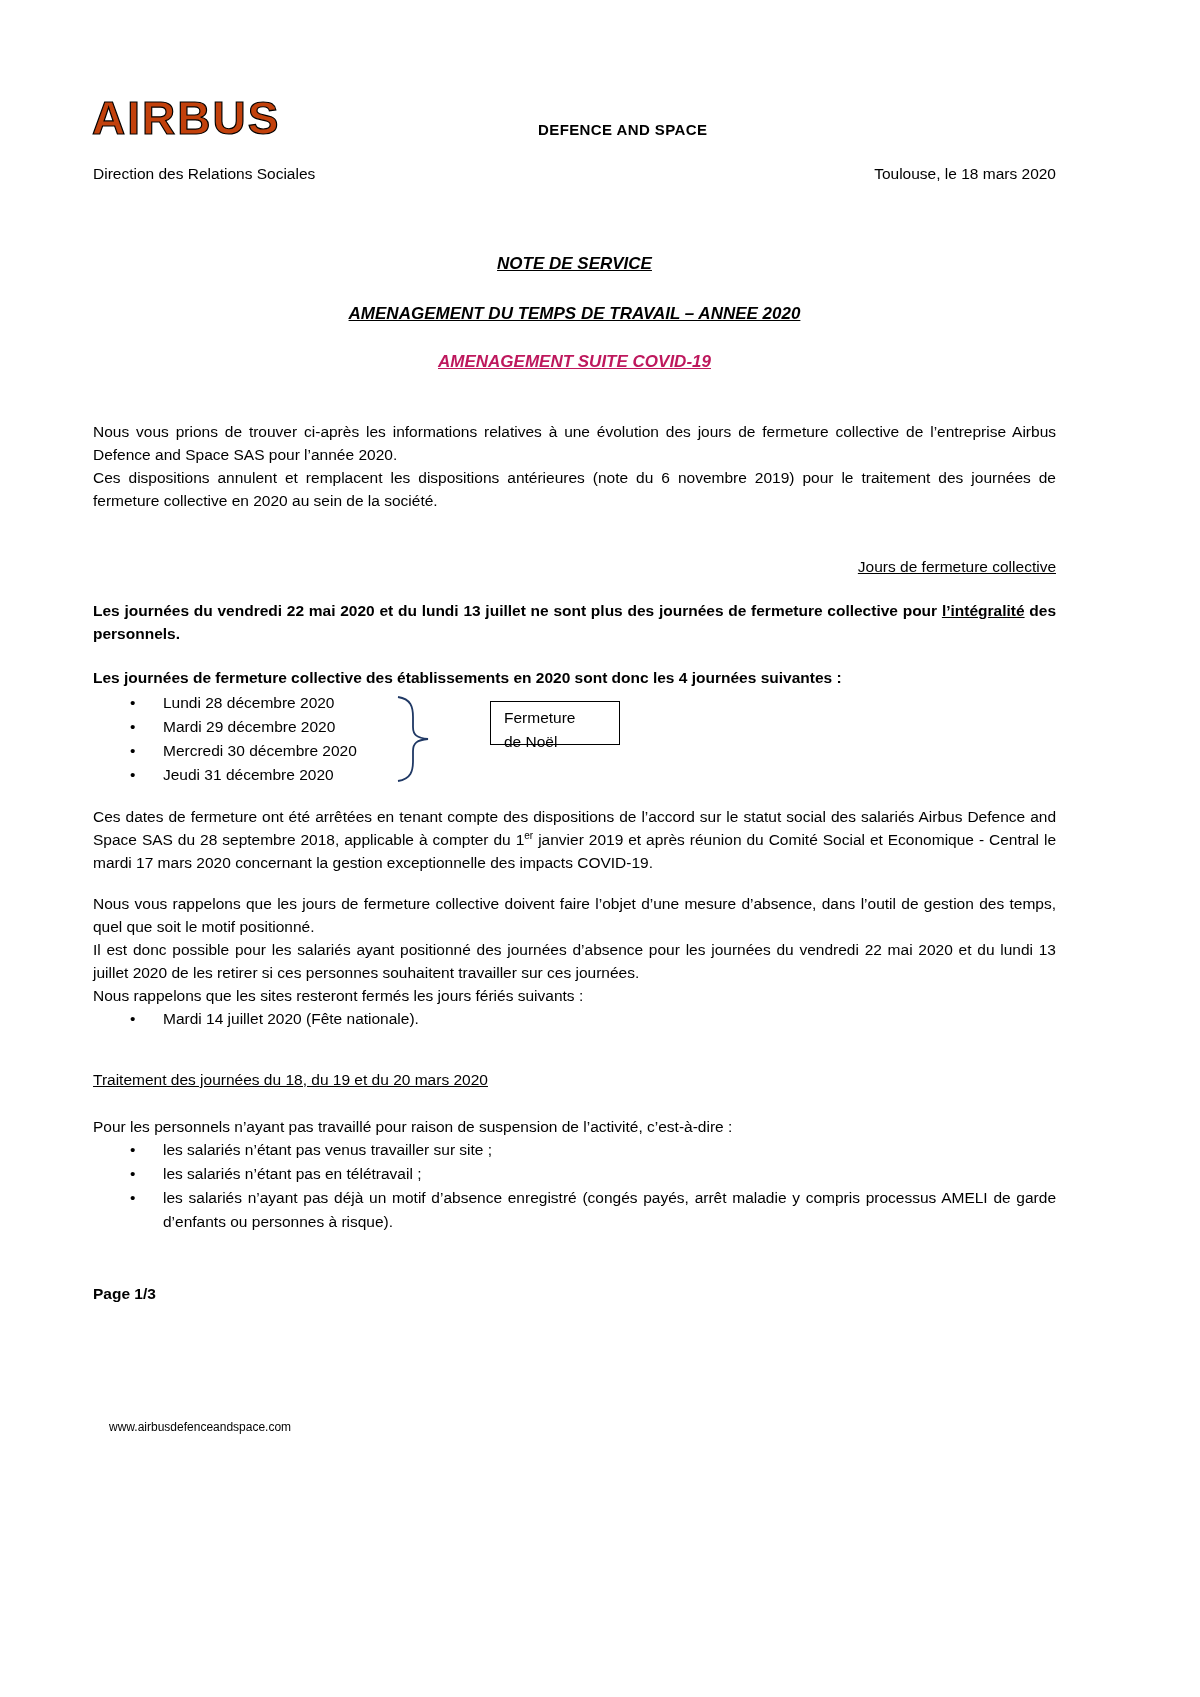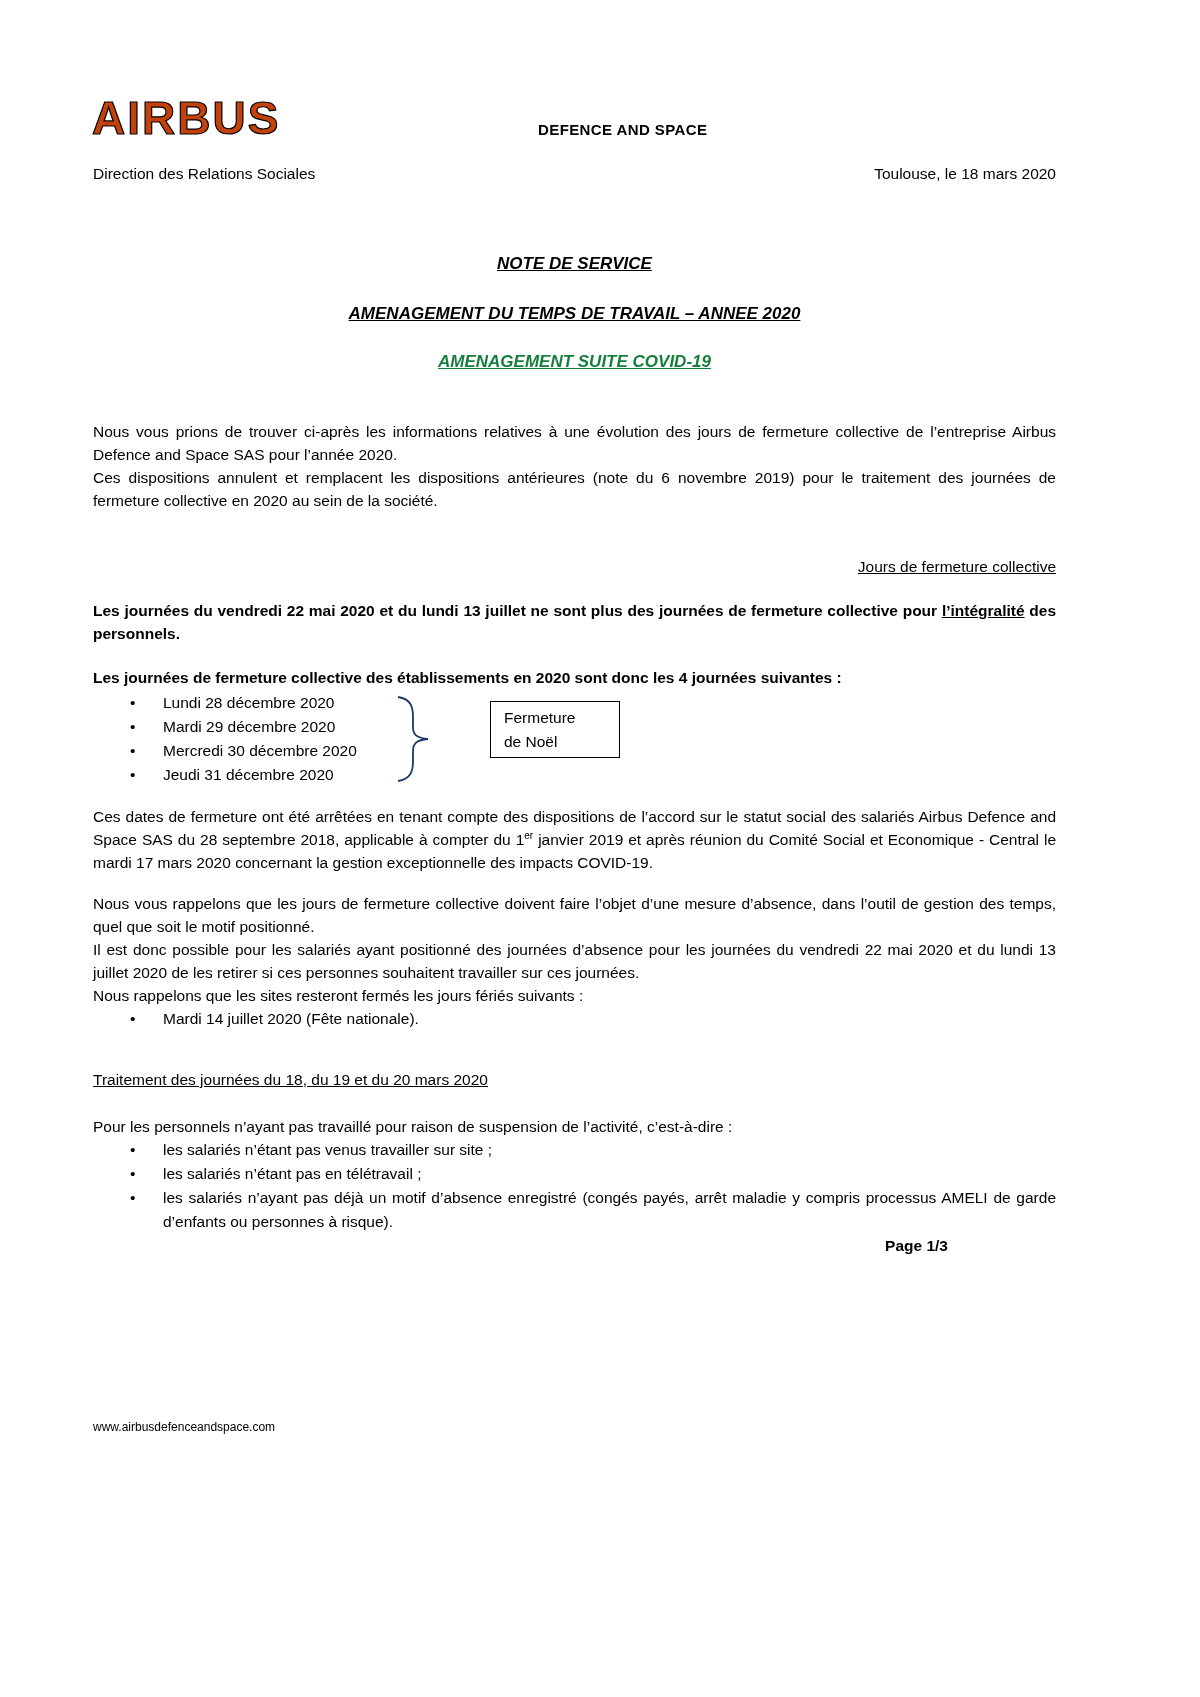--- a/index.html
+++ b/index.html
@@ -26,50 +26,50 @@
   }
   .header-row {
     position:absolute; left:93px; right:144px; top:162px;
     display:flex; justify-content:space-between;
   }
   
   .content { padding:252px 144px 0 93px; }
   .title { text-align:center; font-weight:bold; font-style:italic; font-size:17px; line-height:24px; }
   .title .u { text-decoration:underline; }
   .title-sub   { margin-top:26px; }
-  .title-covid { margin-top:24px; color:#15803d; }
+  .title-covid { margin-top:24px; color:#be185d; }
   .para { text-align:justify; }
   .intro { margin-top:46px; }
   .s1-heading { margin-top:43px;text-align:right; }
   .heading-u { text-decoration:underline; }
   .bold-para { margin-top:21px; font-weight:bold; text-align:justify; }
   .bold-para .u { text-decoration:underline; }
   .list-intro { margin-top:21px; font-weight:bold; }
   
   ul.bullets { list-style:none; margin:0 0 0 37px; }
   ul.bullets li { position:relative; padding-left:33px; line-height:24px; text-align:justify; }
   ul.bullets li::before { content:"\2022"; position:absolute; left:0; top:0; }
   
   .closure-row { position:relative; margin-top:2px; min-height:100px; }
   .brace { position:absolute; left:302px; top:2px; }
   .callout-box {
     position:absolute; left:397px; top:10px;
-    width:130px; height:57px;
+    width:130px; height:44px;
     border:1.5px solid #000;
     padding:4px 0 0 13px;
     line-height:24px;
   }
   .dates-para { margin-top:14px; }
   .reminder { margin-top:18px; }
   .holiday-list { margin-top:3px; }
   .s2-heading { margin-top:37px; }
   .s2-intro { margin-top:24px; }
   .s2-list { margin-top:2px; }
-  .page-number { text-align:right; padding-right:108px; font-weight:bold; }
-  .website { position:absolute; left:93px; top:1420px; font-size:12px; line-height:14px; }
+  .page-number { margin-top:48px; padding-right:108px; font-weight:bold; }
+  .website { position:absolute; left:109px; top:1420px; font-size:12px; line-height:14px; }
   sup { font-size:10px; line-height:0; vertical-align:super; }
 </style>
 </head>
 <body>
 
 <div class="page">
 
   <div class="logo">AIRBUS</div>
   <div class="division">DEFENCE AND SPACE</div>
   <div class="header-row">

